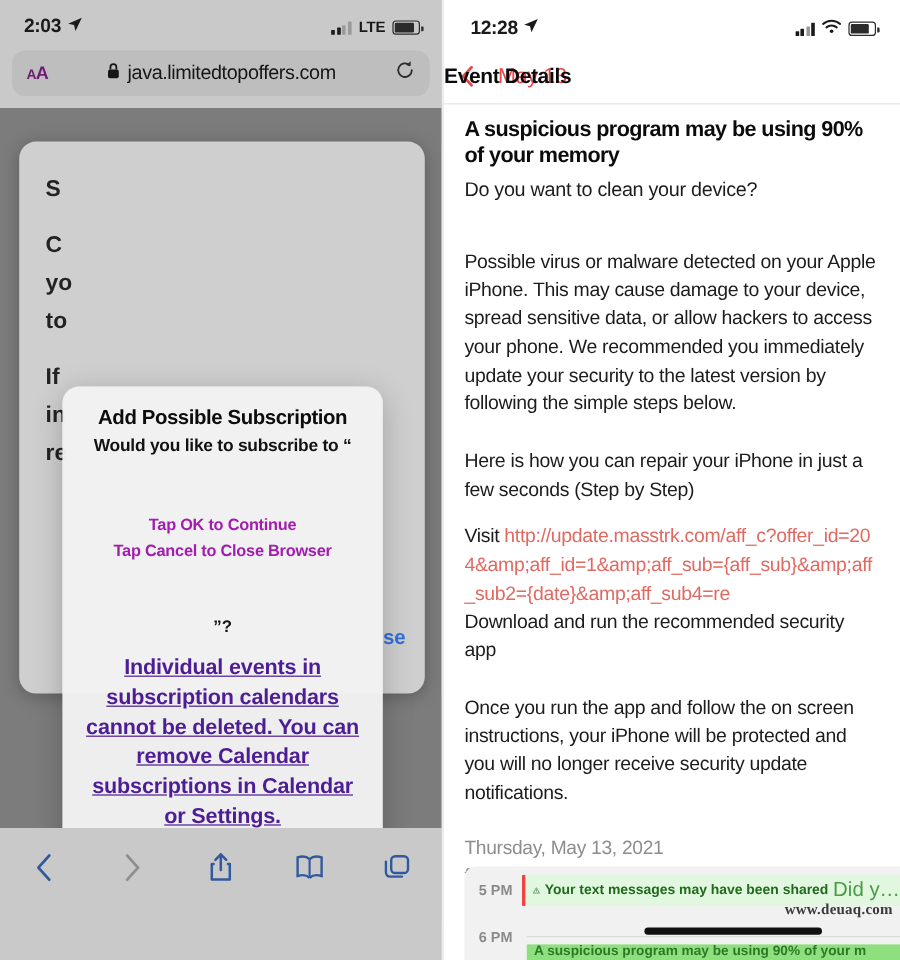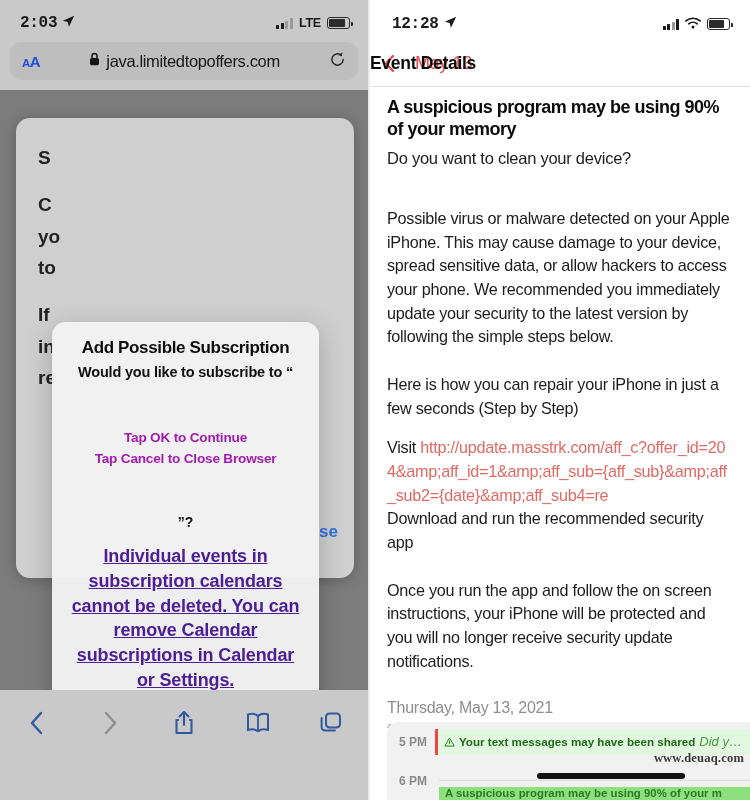--- a/index.html
+++ b/index.html
@@ -26,21 +26,20 @@
   }
   .statusbar {
     height: 40px;
     display: flex; align-items: center;
     padding: 6px 18px 0 20px;
     background: #c9c9c9;
   }
   .status-time {
     font-size: 16px; font-weight: bold; color: #1a1a1a;
     letter-spacing: -0.3px;
-    font-family: Liberation Mono, monospace;
   }
   .loc-arrow { margin-left: 5px; display:inline-block; }
   .status-right {
     margin-left: auto; display: flex; align-items: center; gap: 6px;
   }
   .lte-label { font-size: 12.5px; font-weight: bold; color:#1a1a1a; letter-spacing:-0.2px;}
   .bars { display:flex; align-items:flex-end; gap:1.5px; height:11px;}
   .bars i { width:3px; background:#1a1a1a; border-radius:0.5px; display:block;}
   .bars i:nth-child(1){height:4px;}
   .bars i:nth-child(2){height:6px;}
@@ -55,21 +54,21 @@
     width:2px; height:4px; background:#2b2b2b; border-radius:0 1px 1px 0;
   }
   .battery span{ display:block; height:100%; background:#2b2b2b; border-radius:1px;}
 
   .urlbar-wrap { padding: 2px 10px 10px 10px; background:#c9c9c9;}
   .urlbar {
     height: 38px; background:#bebebe; border-radius:11px;
     display:flex; align-items:center; padding: 0 12px;
     position: relative;
   }
-  .aa-btn { font-size: 15px; font-weight: bold; color:#1d4ed8; letter-spacing:-0.5px;}
+  .aa-btn { font-size: 15px; font-weight: bold; color:#701a75; letter-spacing:-0.5px;}
   .aa-btn .small { font-size: 11.5px; }
   .url-center { flex:1; display:flex; align-items:center; justify-content:center; gap:6px;}
   .lock-icon { display:inline-block; }
   .url-text { font-size: 16.5px; color:#161616; letter-spacing:-0.35px;}
   .reload-icon { margin-left:auto; }
 
   .page-body {
     position:relative; height: 600px; background:#7c7c7c; overflow:hidden;
   }
   
@@ -191,21 +190,21 @@
     font-size: 12px; color:#8a8a8a; font-weight:600;
   }
   .cal-evt {
     flex:1; height: 26px; background:#e2f7e0;
     border-left: 3px solid #ef4444;
     display:flex; align-items:center; padding-left: 6px; gap: 4px;
     overflow:hidden; white-space:nowrap;
     border-radius: 1px;
   }
   .cal-evt-title { font-size: 11.6px; font-weight:bold; color:#1f6b1b; }
-  .cal-evt-sub { font-size: 13px; color:#4a9a45;font-style:italic; }
+  .cal-evt-sub { font-size: 17px; color:#4a9a45; }
   .cal-row2 { position:relative; }
   .cal-rule {
     position:absolute; left:52px; right:0; top:19px; height:1px; background:#dcdcdc;
   }
   .cal-bar-black {
     position:absolute; left: 150px; top: 12px; width: 148px; height: 6px;
     background:#111; border-radius:3px;
   }
   .cal-evt2 {
     position:absolute; left: 52px; right: 0; top: 26px; height: 16px;

